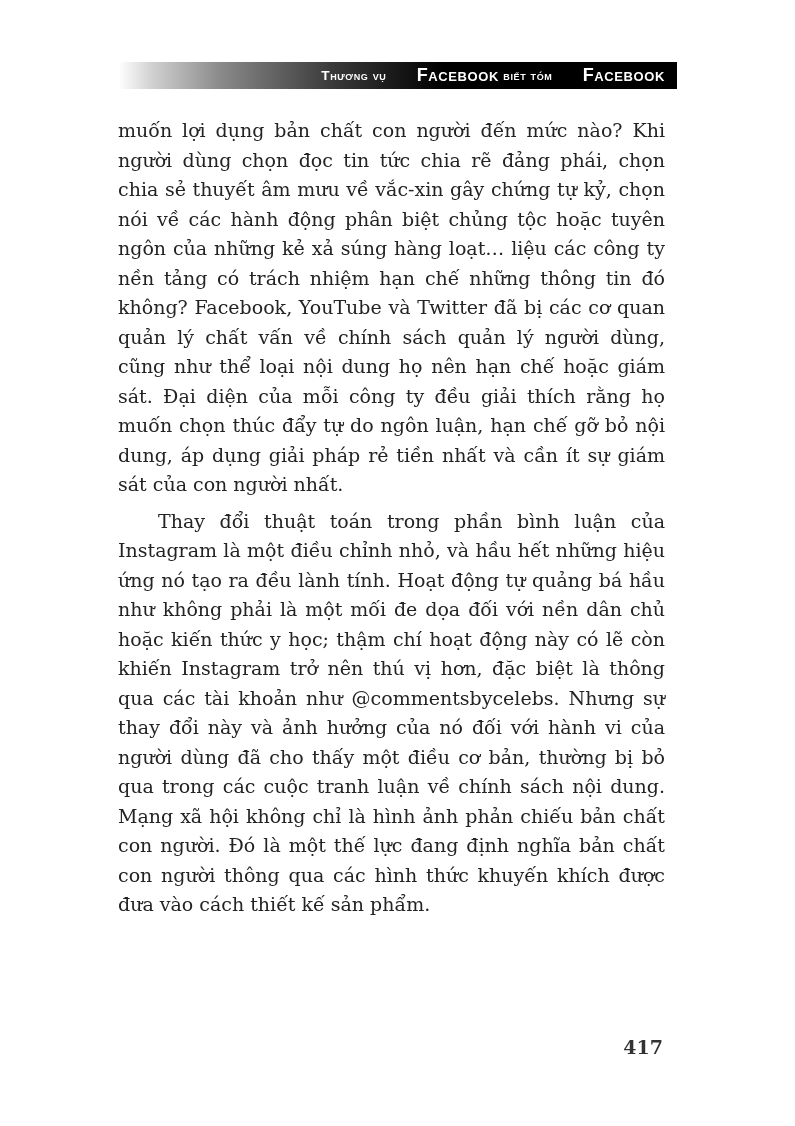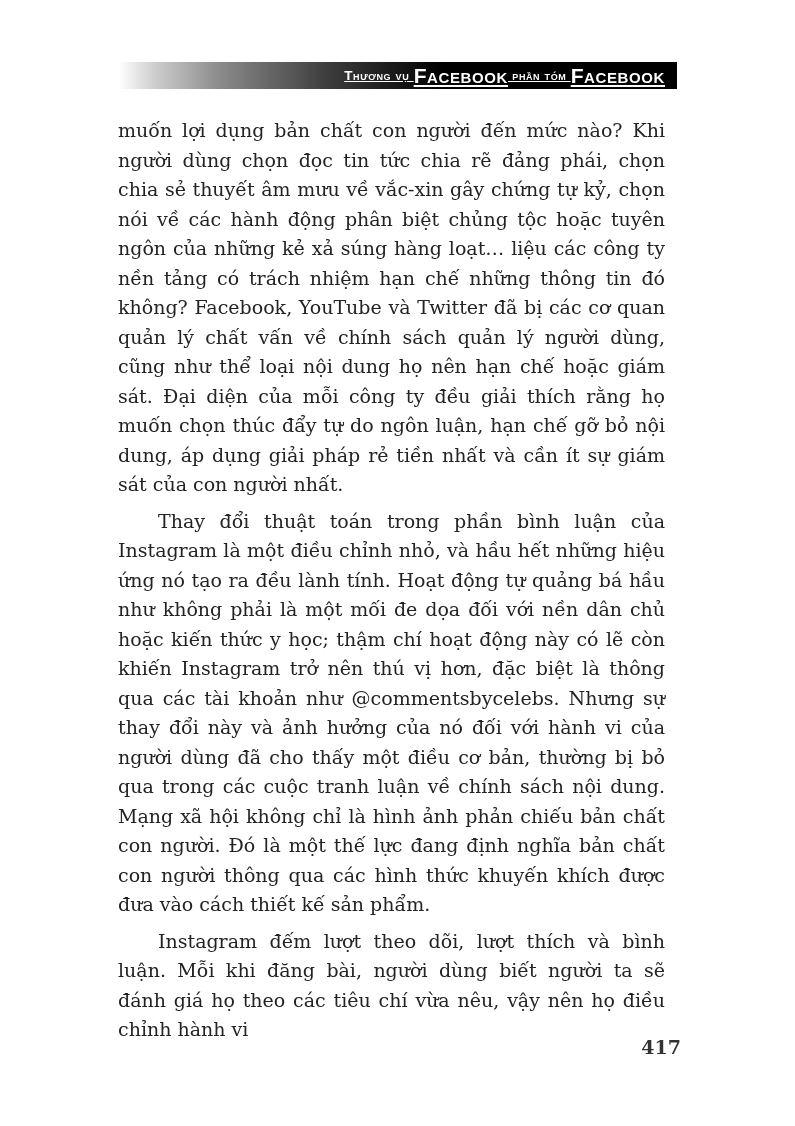--- a/index.html
+++ b/index.html
@@ -26,60 +26,58 @@
     padding-right: 12px;
     display: flex;
     align-items: center;
     justify-content: flex-end;
     background: linear-gradient(90deg, #fdfdfd 0%, #cfcfcf 6%, #8a8a8a 18%, #3a3a3a 38%, #000000 58%, #000000 100%);
     font-family: "Liberation Sans", sans-serif;
     font-variant: small-caps;
     color: #ffffff;
     letter-spacing: 0.6px;
     white-space: pre;
-    text-decoration: underline;
   }
   .h-reg { font-size: 13.5px; font-weight: 700; }
-  .h-big { font-size: 21px;   font-weight: 700; }
+  .h-big { font-size: 18px;   font-weight: 700; margin-left: 26px; }
   .body-text {
     position: absolute;
     left: 118px;
     top: 116px;
     width: 559px;
     text-align: justify;
     font-size: 19px;
     line-height: 29.5px;
   }
   .para { margin: 0 12px 7px 0; }
   .para.indent { text-indent: 40px; }
   .italic { }
   .page-number {
     position: absolute;
     top: 1036px;
-    right: 114px;
+    right: 132px;
     font-size: 19px;
     font-weight: 700;
     color: #333333;
     font-family: "DejaVu Serif", "Liberation Serif", serif;
   }
 </style>
 </head>
 <body>
 
 <div class="page">
 
   <div class="header-bar">
-    <span class="h-reg">Thương vụ </span><span class="h-big">Facebook</span><span class="h-reg"> phần tóm </span><span class="h-big">Facebook</span>
+    <span class="h-reg">Thương vụ </span><span class="h-big">Facebook</span><span class="h-reg"> biết tóm </span><span class="h-big">Facebook</span>
   </div>
 
   <div class="body-text">
 
     <p class="para"><span>muốn lợi dụng bản chất con người đến mức nào? Khi người dùng chọn đọc tin tức chia rẽ đảng phái, chọn chia sẻ thuyết âm mưu về vắc-xin gây chứng tự kỷ, chọn nói về các hành động phân biệt chủng tộc hoặc tuyên ngôn của những kẻ xả súng hàng loạt… liệu các công ty nền tảng có trách nhiệm hạn chế những thông tin đó không? Facebook, YouTube và Twitter đã bị các cơ quan quản lý chất vấn về chính sách quản lý người dùng, cũng như thể loại nội dung họ nên hạn chế hoặc giám sát. Đại diện của mỗi công ty đều giải thích rằng họ muốn chọn thúc đẩy tự do ngôn luận, hạn chế gỡ bỏ nội dung, áp dụng giải pháp rẻ tiền nhất và cần ít sự giám sát của con người nhất.</span></p>
 
     <p class="para indent"><span>Thay đổi thuật toán trong phần bình luận của Instagram là một điều chỉnh nhỏ, và hầu hết những hiệu ứng nó tạo ra đều lành tính. Hoạt động tự quảng bá hầu như không phải là một mối đe dọa đối với nền dân chủ hoặc kiến thức y học; thậm chí hoạt động này có lẽ còn khiến Instagram trở nên thú vị hơn, đặc biệt là thông qua các tài khoản như @commentsbycelebs. Nhưng sự thay đổi này và ảnh hưởng của nó đối với hành vi của người dùng đã cho thấy một điều cơ bản, thường bị bỏ qua trong các cuộc tranh luận về chính sách nội dung. Mạng xã hội không chỉ là hình ảnh </span><span class="italic">phản chiếu</span><span> bản chất con người. Đó là một thế lực đang </span><span class="italic">định nghĩa</span><span> bản chất con người thông qua các hình thức khuyến khích được đưa vào cách thiết kế sản phẩm.</span></p>
 
-    <p class="para indent"><span>Instagram đếm lượt theo dõi, lượt thích và bình luận. Mỗi khi đăng bài, người dùng biết người ta sẽ đánh giá họ theo các tiêu chí vừa nêu, vậy nên họ điều chỉnh hành vi</span></p>
 
   </div>
 
   <div class="page-number">417</div>
 
 </div>
 
 </body></html>

